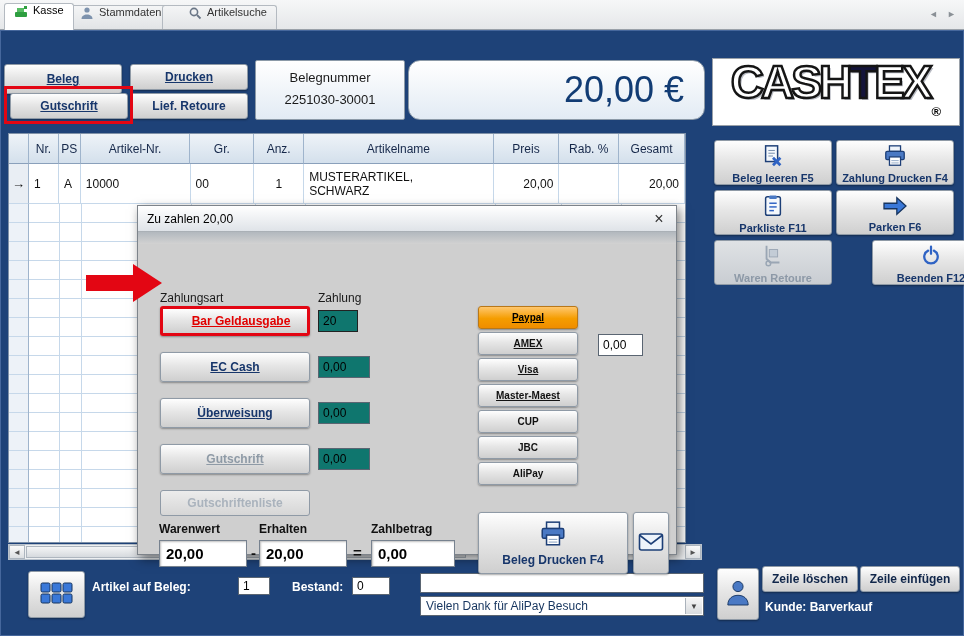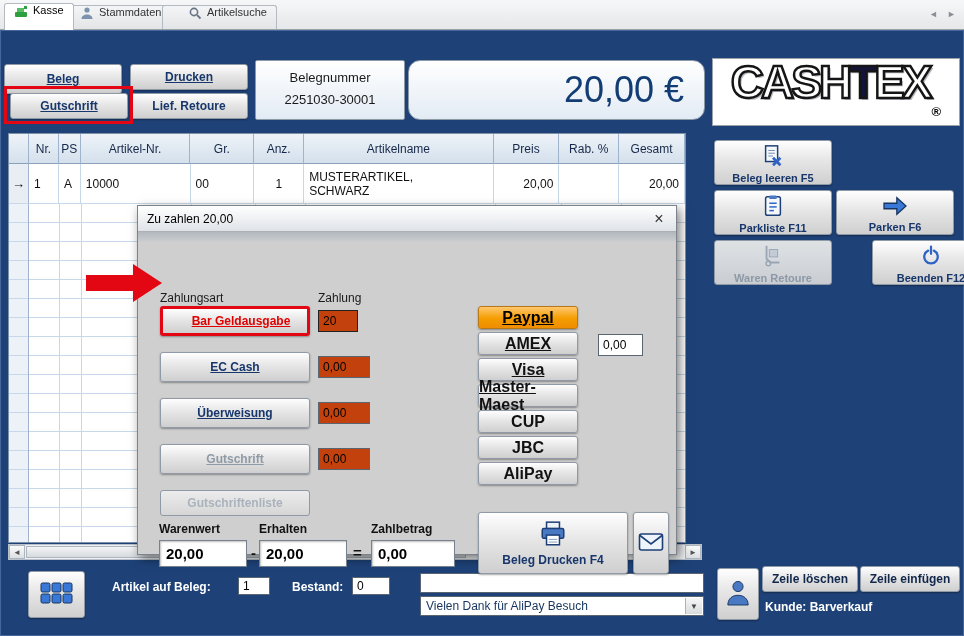--- a/index.html
+++ b/index.html
@@ -75,24 +75,24 @@
   
   .dialog{position:absolute;left:137px;top:205px;width:540px;height:350px;background:#cfcfcf;border:1px solid #7d838a;box-shadow:3px 4px 10px rgba(0,0,0,.5);z-index:10;}
   .dlg-title{position:absolute;left:0;top:0;right:0;height:26px;background:linear-gradient(#ffffff,#dfe3e8);border-bottom:1px solid #aab0b6;display:flex;align-items:center;padding:0 9px;font-size:12px;color:#000;}
   .dlg-close{position:absolute;right:8px;top:4px;width:18px;height:18px;display:flex;align-items:center;justify-content:center;font-size:16px;color:#333;}
   .dlg-strip{position:absolute;left:0;top:26px;right:0;height:12px;background:linear-gradient(#b2b8be,#d2d2d2);}
   .dlg-label{position:absolute;font-size:12px;color:#1a1a1a;}
   .mbtn{position:absolute;left:22px;width:150px;height:30px;}
   .mbtn.cash{color:#e10000;border:3px solid #e30613;padding-left:12px;}
   .mbtn.gray{color:#8e9aa6;}
   .mbtn.gray2{color:#aab3bd;background:linear-gradient(#ececec,#d6d6d6);box-shadow:none;}
-  .amt{position:absolute;left:180px;width:52px;height:22px;border:1px solid #5a6572;background:#c2410c;font-family:"Liberation Sans",sans-serif;font-size:12px;color:#000;padding:0 4px;}
+  .amt{position:absolute;left:180px;width:52px;height:22px;border:1px solid #5a6572;background:#0f766e;font-family:"Liberation Sans",sans-serif;font-size:12px;color:#000;padding:0 4px;}
   .amt.focus{border:1px solid #222;}
   .kredit{position:absolute;left:256px;top:62px;width:72px;height:186px;background:linear-gradient(#efefef,#bdbdbd);border:1px solid #7f8a94;border-radius:3px;box-shadow:0 1px 2px rgba(0,0,0,.35);display:flex;align-items:center;justify-content:center;font-size:13px;font-weight:bold;color:#16407c;text-decoration:underline;}
-  .card{position:absolute;left:340px;width:100px;height:23px;font-size:16px;color:#111;}
+  .card{position:absolute;left:340px;width:100px;height:23px;font-size:10px;color:#111;}
   .card.sel{background:linear-gradient(#ffc76e,#f59d00 55%,#ef8d00);border:1px solid #b97818;color:#000;}
   .cardamt{position:absolute;left:460px;top:90px;width:45px;height:22px;border:1px solid #5a6572;background:#fff;font-family:"Liberation Sans",sans-serif;font-size:12px;color:#000;padding:0 4px;}
   .sum-label{position:absolute;top:278px;font-size:12px;font-weight:bold;color:#111;}
   .sum-box{position:absolute;top:298px;height:27px;background:#fff;border:1px solid #77828f;box-shadow:inset 1px 1px 2px rgba(0,0,0,.25);font-size:15px;font-weight:bold;color:#000;display:flex;align-items:center;padding-left:6px;}
   .sum-op{position:absolute;top:302px;font-size:15px;font-weight:bold;color:#111;}
   .printbtn{position:absolute;left:340px;top:270px;width:150px;height:62px;flex-direction:column;gap:2px;}
   .envbtn{position:absolute;left:495px;top:270px;width:36px;height:62px;}
 
   
   .arrow-body{position:absolute;left:86px;top:275px;width:47px;height:16px;background:#e30613;z-index:20;}
@@ -207,20 +207,32 @@
       <svg width="24" height="24" viewBox="0 0 26 26">
           <rect x="5" y="2" width="13" height="17" fill="#f4f8fc" stroke="#1d3f77" stroke-width="1.6"></rect>
           <line x1="8" y1="7" x2="15" y2="7" stroke="#6f87a8"></line>
           <line x1="8" y1="10" x2="15" y2="10" stroke="#6f87a8"></line>
           <line x1="8" y1="13" x2="13" y2="13" stroke="#6f87a8"></line>
           <path d="M13 15 L21 23 M21 15 L13 23" stroke="#2f63c4" stroke-width="3"></path>
         </svg>
     </span>
     <span>Beleg leeren F5</span>
   </div>
+  <div class="btn sbtn" style="left:836px;top:140px;">
+    <span>
+      <svg width="24" height="24" viewBox="0 0 26 26">
+          <rect x="7" y="2" width="12" height="6" fill="#eef3f9" stroke="#1d3f77" stroke-width="1.4"></rect>
+          <rect x="3" y="8" width="20" height="9" rx="1.5" fill="#4a79c4" stroke="#1d3f77" stroke-width="1.4"></rect>
+          <rect x="7" y="14" width="12" height="9" fill="#fff" stroke="#1d3f77" stroke-width="1.4"></rect>
+          <line x1="9" y1="18" x2="17" y2="18" stroke="#8ea6c4"></line>
+          <line x1="9" y1="20.5" x2="17" y2="20.5" stroke="#8ea6c4"></line>
+        </svg>
+    </span>
+    <span>Zahlung Drucken F4</span>
+  </div>
   <div class="btn sbtn" style="left:714px;top:190px;">
     <span>
       <svg width="24" height="24" viewBox="0 0 26 26">
           <rect x="5" y="3" width="16" height="20" rx="2" fill="#f4f8fc" stroke="#1d3f77" stroke-width="1.6"></rect>
           <rect x="9" y="1.5" width="8" height="4" rx="1" fill="#4a79c4"></rect>
           <line x1="9" y1="10" x2="17" y2="10" stroke="#2f63c4" stroke-width="1.6"></line>
           <line x1="9" y1="14" x2="17" y2="14" stroke="#2f63c4" stroke-width="1.6"></line>
           <line x1="9" y1="18" x2="14" y2="18" stroke="#2f63c4" stroke-width="1.6"></line>
         </svg>
     </span>
@@ -329,21 +341,21 @@
             <rect x="12" y="2" width="9" height="9" rx="1.5"></rect>
             <rect x="23" y="2" width="9" height="9" rx="1.5"></rect>
             <rect x="1" y="13" width="9" height="9" rx="1.5"></rect>
             <rect x="12" y="13" width="9" height="9" rx="1.5"></rect>
             <rect x="23" y="13" width="9" height="9" rx="1.5"></rect>
           </g>
         </svg>
     </span>
   </div>
 
-  <div class="f-label" style="left:112px;top:580px;">Artikel auf Beleg:</div>
+  <div class="f-label" style="left:92px;top:580px;">Artikel auf Beleg:</div>
   <input class="f-input" style="left: 238px; top: 577px; width: 32px;" value="1">
   <div class="f-label" style="left:292px;top:580px;">Bestand:</div>
   <input class="f-input" style="left: 352px; top: 577px; width: 38px;" value="0">
 
   <input class="msg-input" style="">
   <div class="dropdown">
     <span>Vielen Dank für AliPay Besuch</span>
     <span class="dd-arrow">▼</span>
   </div>
 

